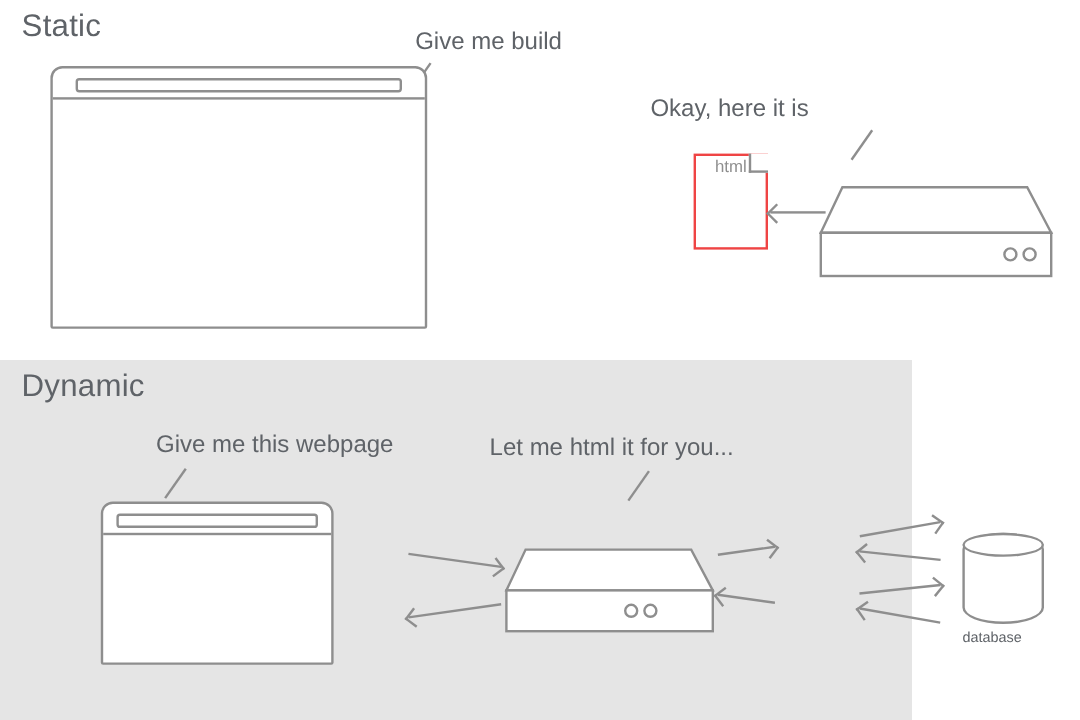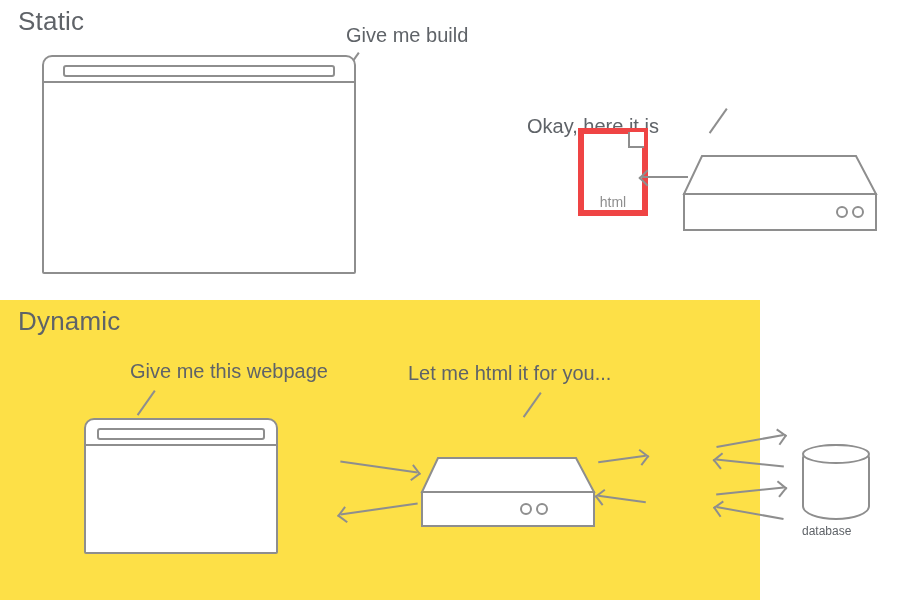--- a/index.html
+++ b/index.html
@@ -11,21 +11,21 @@
     font-weight: 300;
     color: #5f6368;
     background: #fff;
   }
   .panel {
     position: relative;
     width: 760px;
     box-sizing: border-box;
   }
   .panel-top    { height: 300px; background: #ffffff; }
-  .panel-bottom { height: 300px; background: #fde047; }
+  .panel-bottom { height: 300px; background: #e5e5e5; }
 
   .section-title {
     position: absolute;
     left: 18px;
     top: 6px;
     font-size: 26px;
     letter-spacing: .2px;
   }
 
   
@@ -59,24 +59,24 @@
     position: absolute;
     left: 0;
     right: 0;
     top: 24px;
     border-top: 2px solid #8e8e8e;
   }
 
   
   .file {
     position: absolute;
-    border: 6px solid #ef4444;
+    border: 2px solid #ef4444;
     background: #fff;
     display: flex;
-    align-items: flex-end;
+    align-items: flex-start;
     justify-content: center;
     font-size: 14px;
     color: #8e8e8e;
   }
   .file::after { 
     content: "";
     position: absolute;
     top: -2px;
     right: -2px;
     width: 14px;
@@ -142,21 +142,21 @@
 
 <div class="panel panel-top">
 
   <div class="section-title">Static</div>
 
   <div class="lbl" style="left:346px; top:24px;">Give me build</div>
   <div class="tick" style="left:358px; top:52px; transform:rotate(35deg);"></div>
 
   <div class="browser" style="left:42px; top:55px; width:310px; height:215px;"></div>
 
-  <div class="lbl" style="left:527px; top:80px;margin-top:35px;">Okay, here it is</div>
+  <div class="lbl" style="left:542px; top:80px;">Okay, here it is</div>
   <div class="tick" style="left:726px; top:108px; transform:rotate(35deg);"></div>
 
   <div class="server" style="left:680px; top:120px;">
     <svg width="200" height="120" viewBox="0 0 200 120">
       <polygon points="22,36 176,36 196,74 4,74" fill="#fff" stroke="#8e8e8e" stroke-width="2"></polygon>
       <rect x="4" y="74" width="192" height="36" fill="#fff" stroke="#8e8e8e" stroke-width="2"></rect>
       <circle cx="162" cy="92" r="5" fill="none" stroke="#8e8e8e" stroke-width="2"></circle>
       <circle cx="178" cy="92" r="5" fill="none" stroke="#8e8e8e" stroke-width="2"></circle>
     </svg>
   </div>

